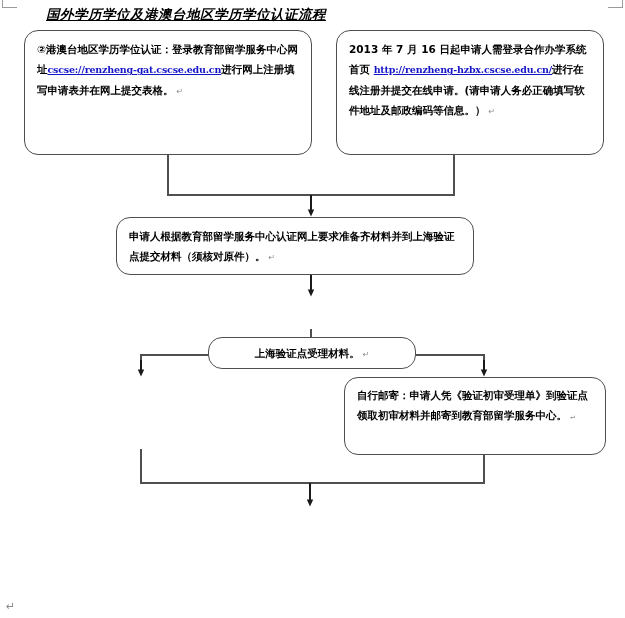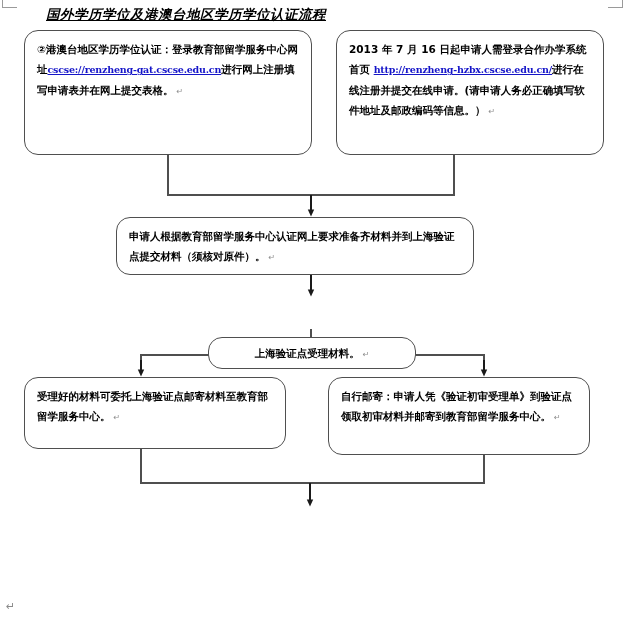--- a/index.html
+++ b/index.html
@@ -105,21 +105,21 @@
     padding-left: 3px;
     vertical-align: baseline;
   }
 
   
   #node-foreign   { left: 24px;  top: 30px;  width: 288px; height: 125px; }
   #node-joint     { left: 336px; top: 30px;  width: 268px; height: 125px; }
   #node-prepare   { left: 116px; top: 217px; width: 358px; height: 58px;  }
   #node-accept    { left: 208px; top: 297px; width: 208px; height: 32px; margin-top: 40px;  }
   #node-entrust   { left: 24px;  top: 377px; width: 262px; height: 72px;  }
-  #node-selfmail  { left: 328px; top: 377px; width: 262px; height: 78px;  }
+  #node-selfmail  { left: 344px; top: 377px; width: 262px; height: 78px; font-family: Liberation Mono, monospace;  }
   #node-review    { left: 112px; top: 507px; width: 396px; height: 78px;  }
 
   
   #connectors {
     position: absolute;
     left: 0; top: 0;
     width: 625px;
     height: 618px;
     pointer-events: none;
   }
@@ -168,23 +168,20 @@
   </div>
 
   <div class="node" id="node-prepare">
     <p><span>申请人根据教育部留学服务中心认证网上要求准备齐材料并到上海验证点提交材料（须核对原件）。</span><span class="pilcrow">↵</span></p>
   </div>
 
   <div class="node center-text" id="node-accept">
     <p><span>上海验证点受理材料。</span><span class="pilcrow">↵</span></p>
   </div>
 
-  <div class="node" id="node-entrust">
-    <p><span>受理好的材料可委托上海验证点邮寄材料至教育部留学服务中心。</span><span class="pilcrow">↵</span></p>
-  </div>
 
   <div class="node" id="node-selfmail">
     <p><span>自行邮寄：申请人凭《验证初审受理单》到验证点领取初审材料并邮寄到教育部留学服务中心。</span><span class="pilcrow">↵</span></p>
   </div>
 
 
   <div class="para-mark">↵</div>
 
 </div>
 

